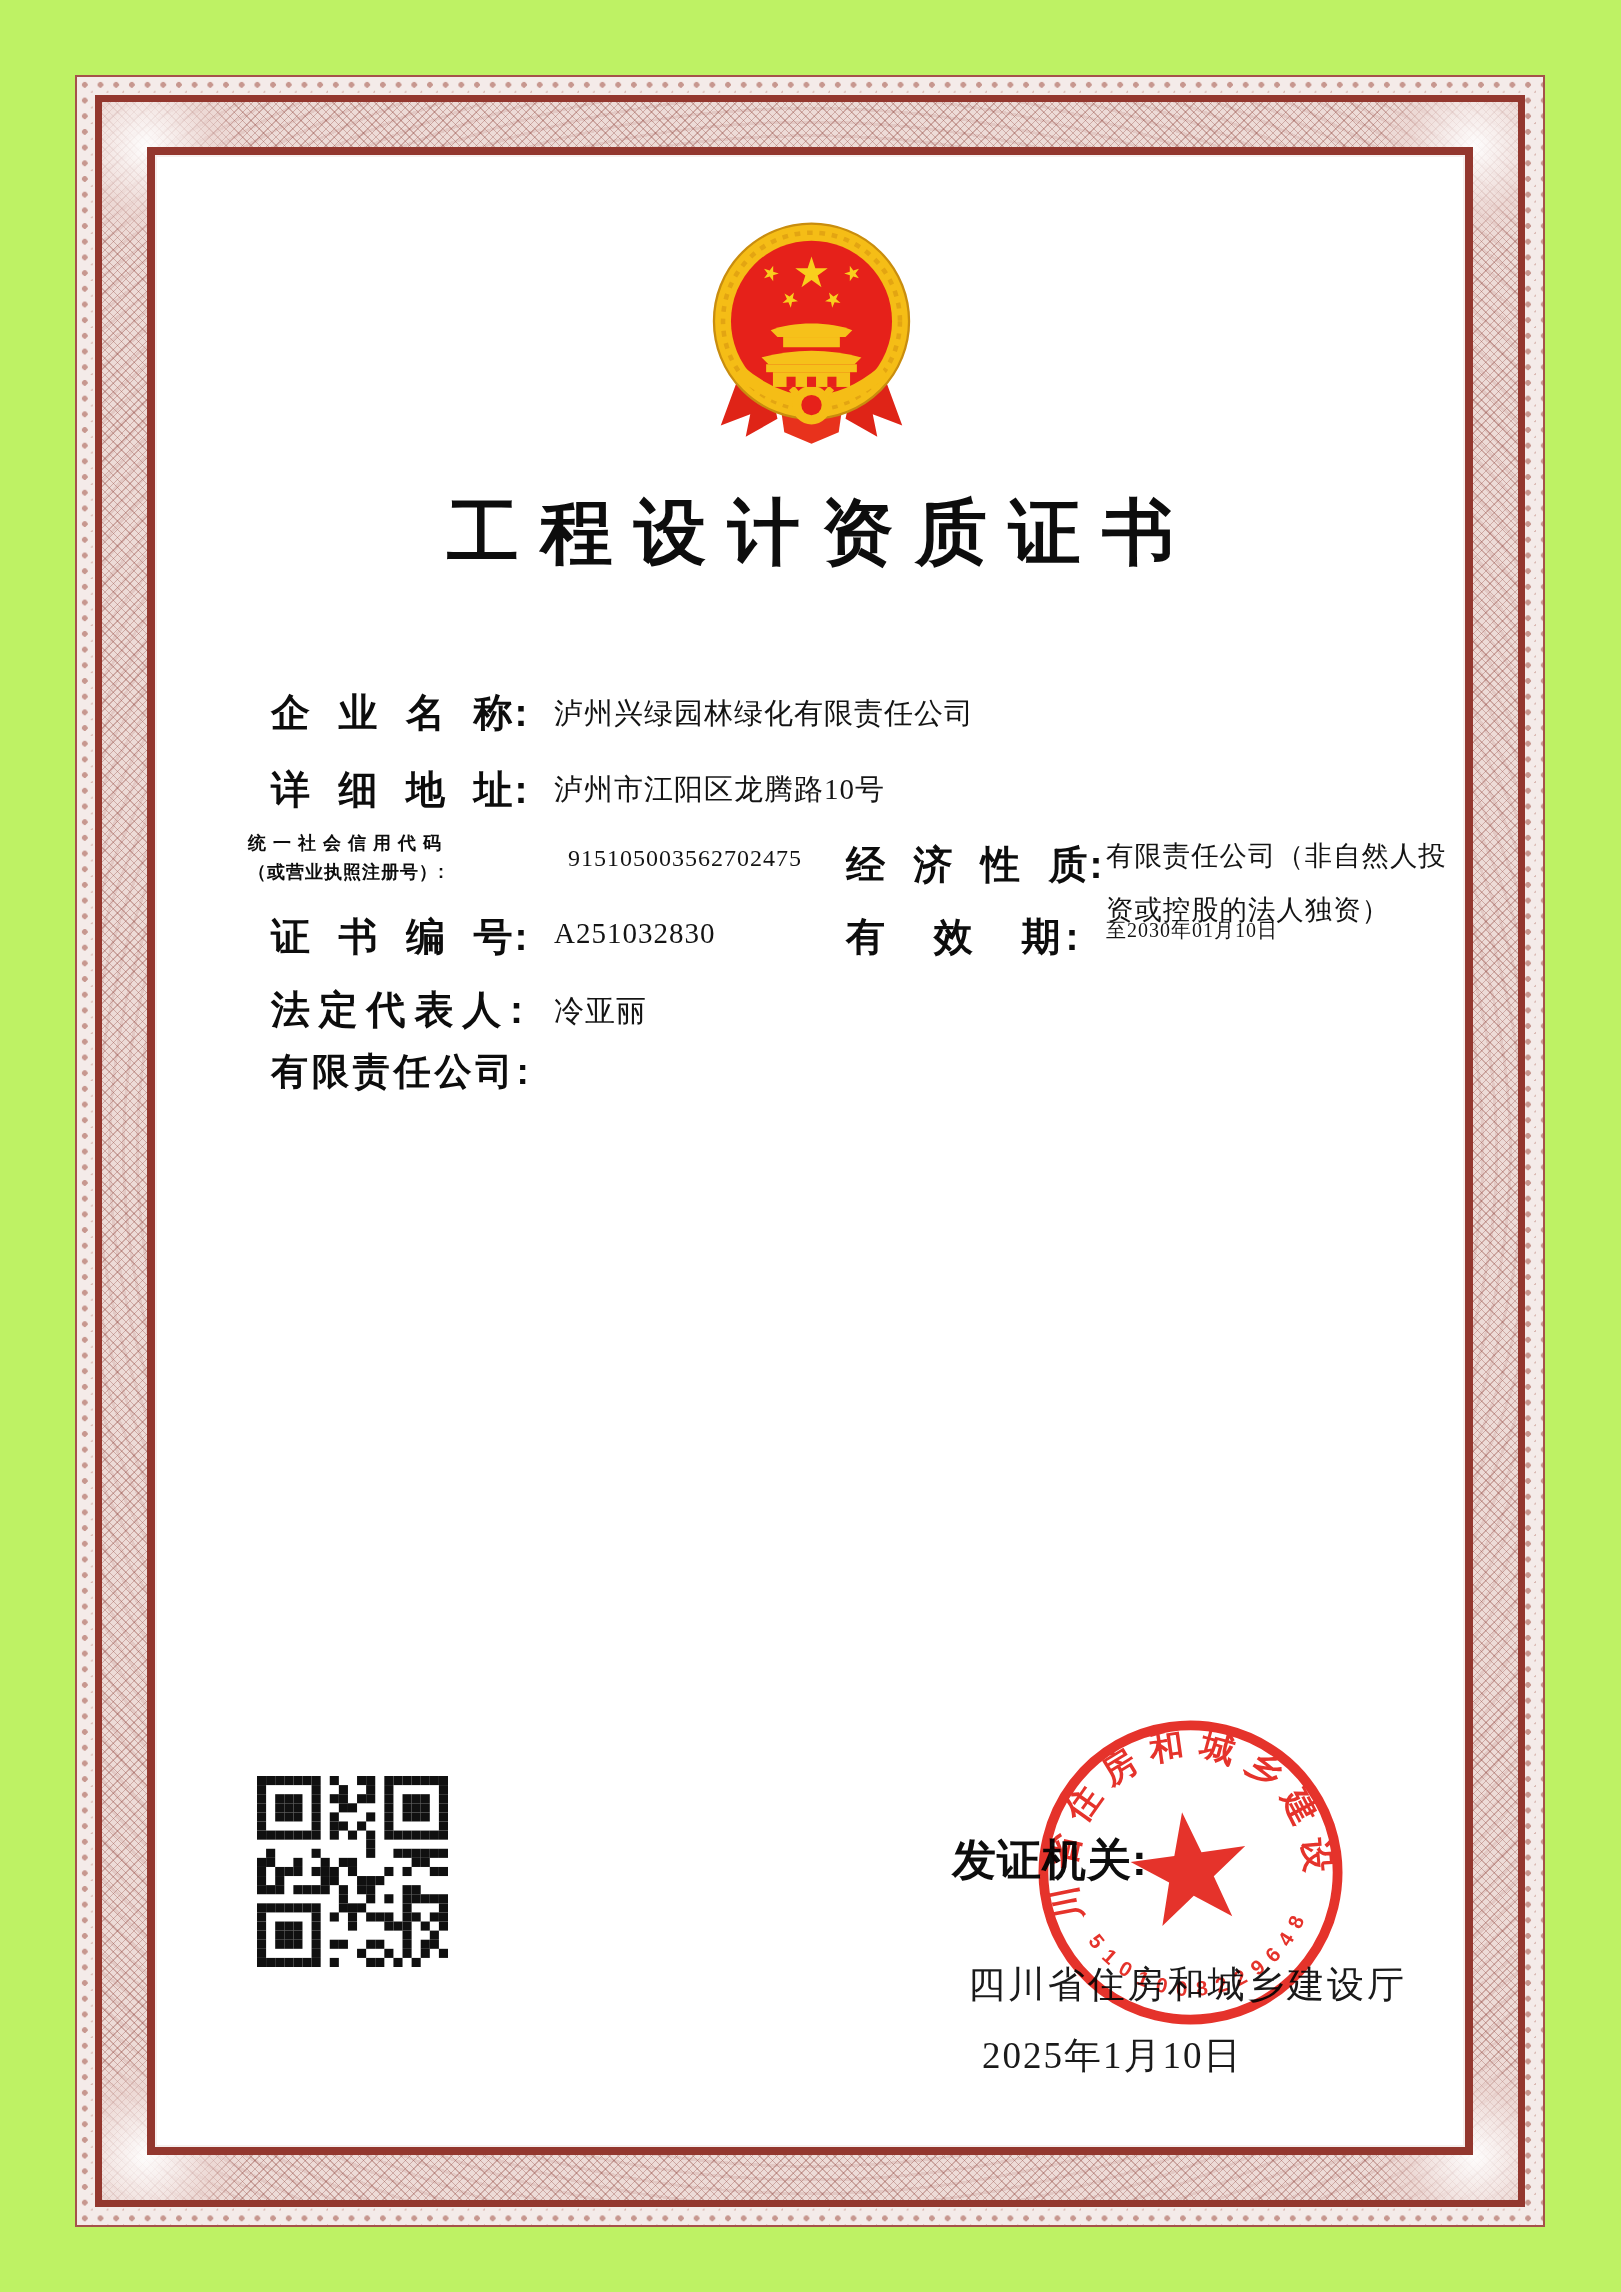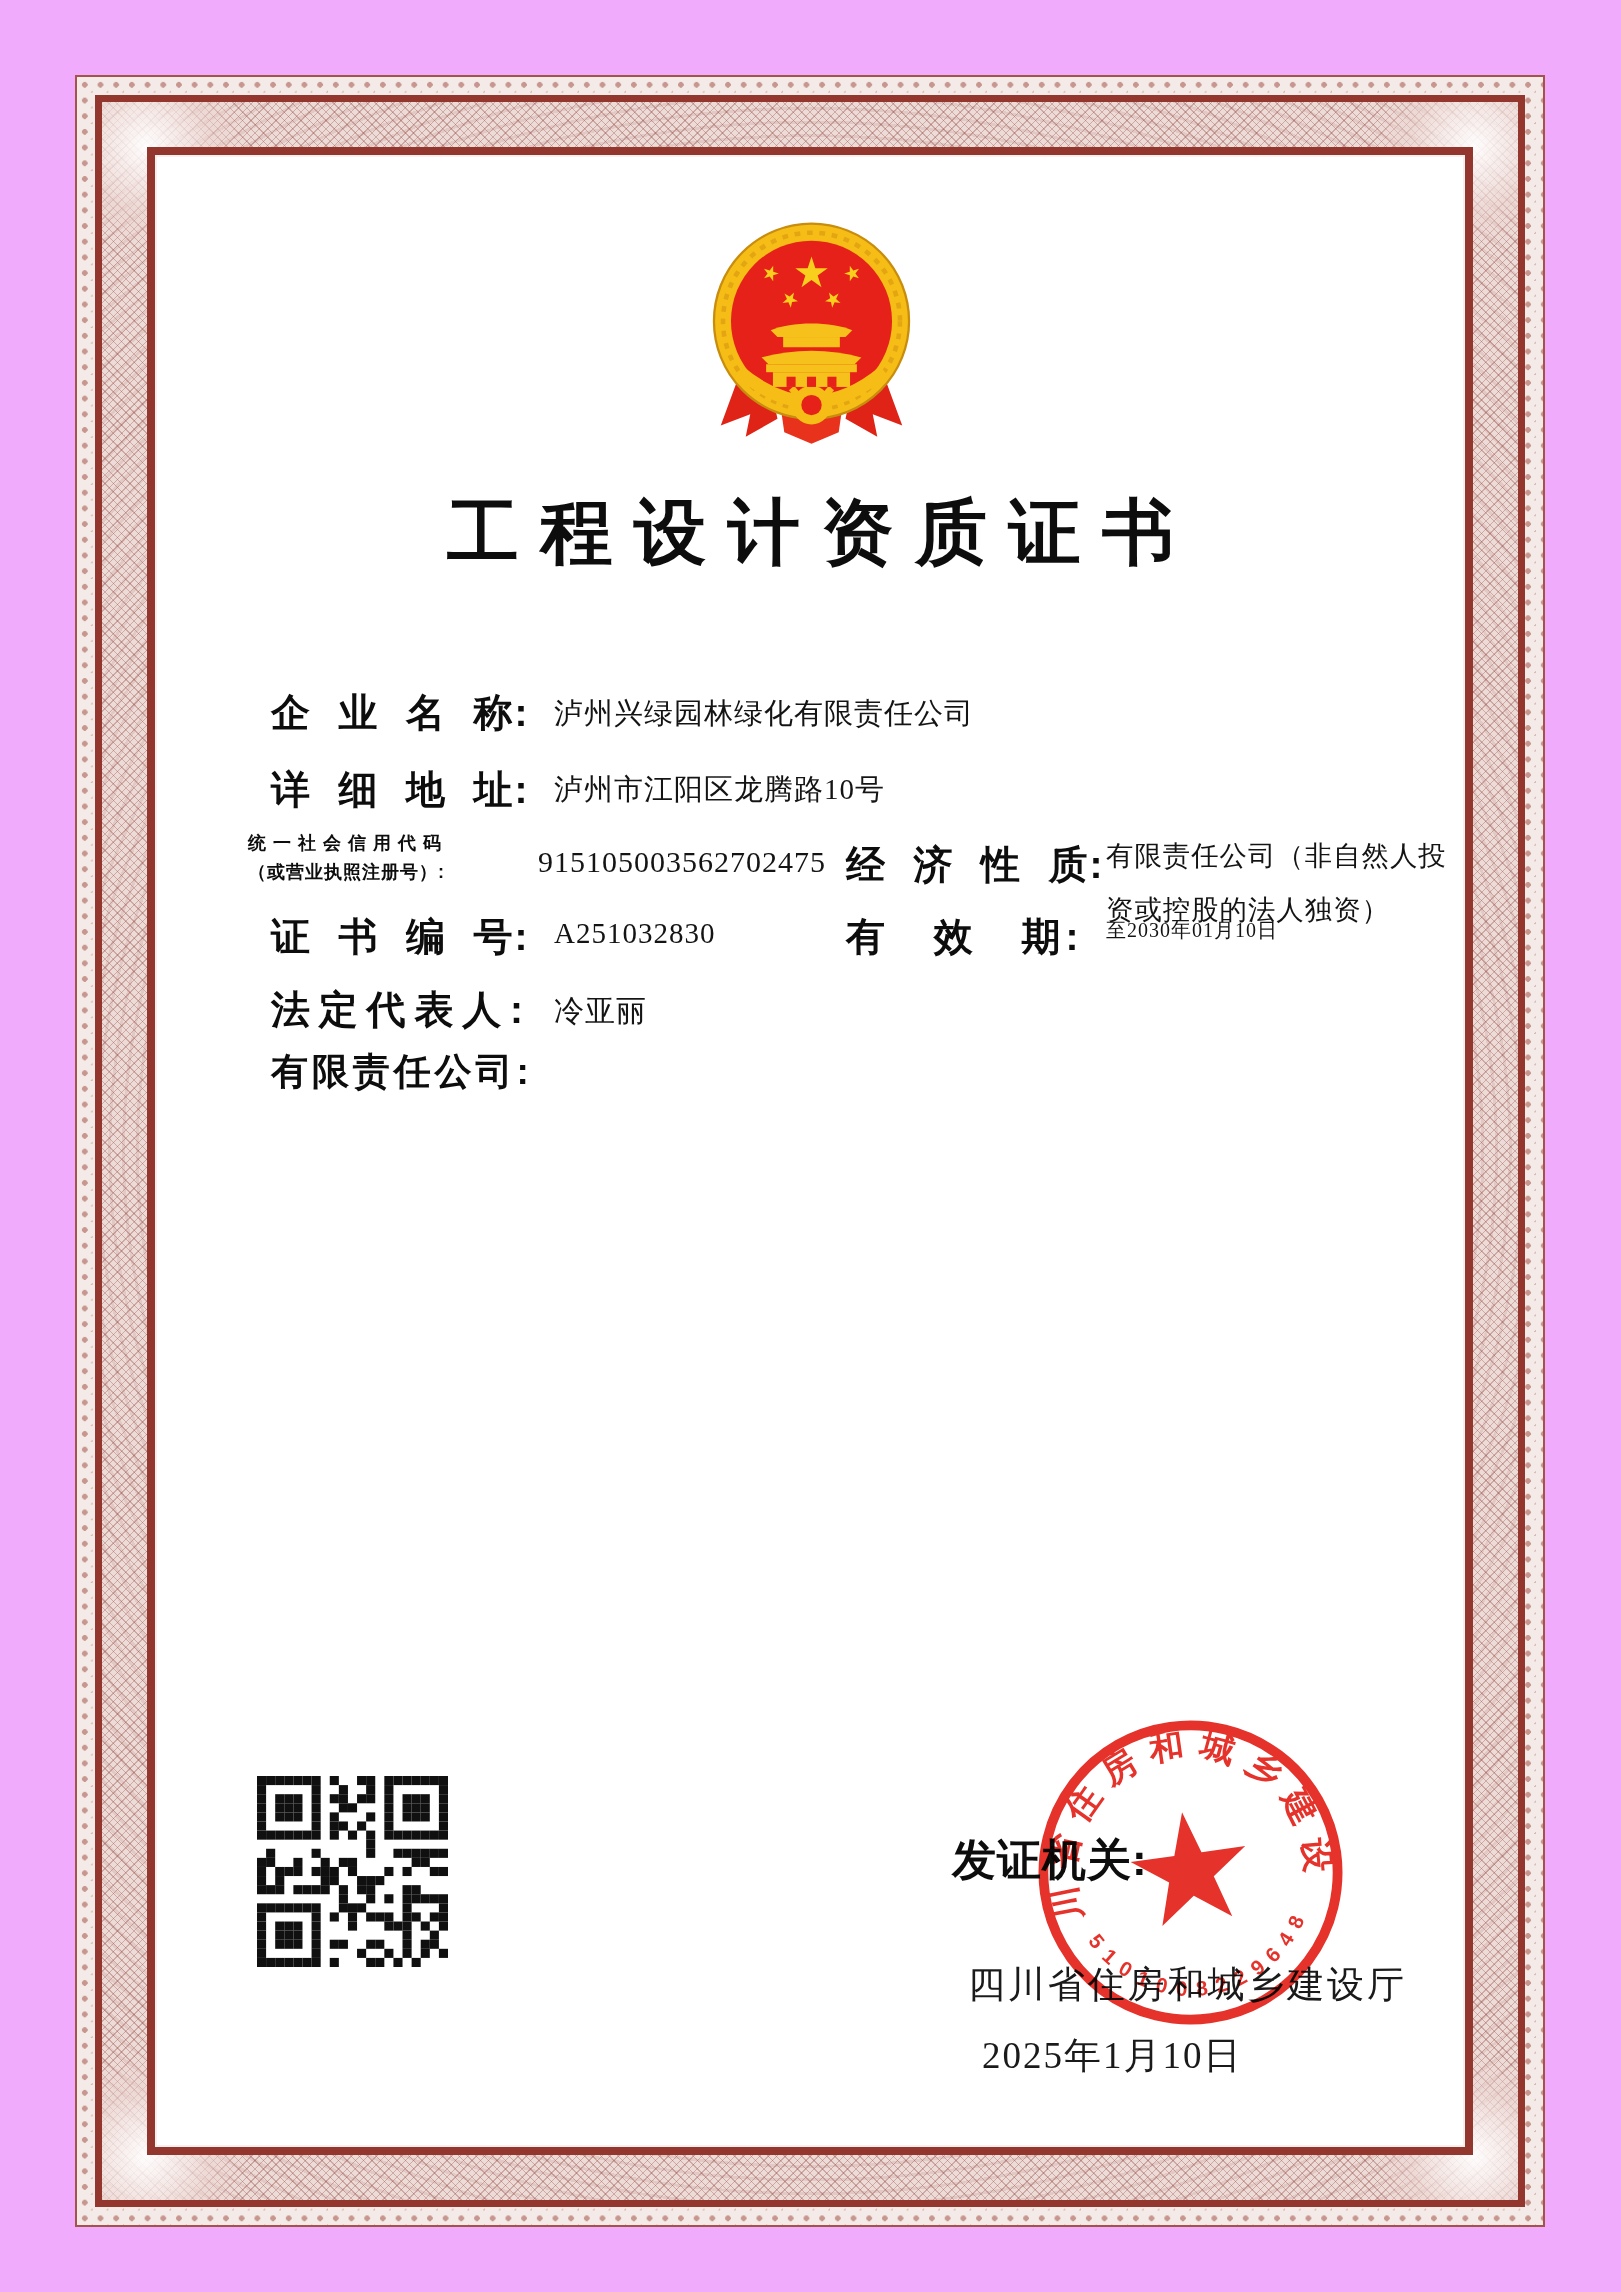--- a/index.html
+++ b/index.html
@@ -1,16 +1,16 @@
 <!DOCTYPE html>
 <html><head>
 <meta charset="utf-8">
 <style>
   html,body{margin:0;padding:0;background:#e8e7e5;}
-  .page{position:relative;width:1621px;height:2293px;background:#f0abfc;
+  .page{position:relative;width:1621px;height:2293px;background:#bef264;
         font-family:"Liberation Sans","DejaVu Sans",sans-serif;overflow:hidden;}
   
   .f0{position:absolute;left:75px;top:75px;width:1470px;height:2152px;box-sizing:border-box;
       border:2px solid #a5524a;
       background:
         radial-gradient(circle 4.9px at 7.8px 7.8px, #c7978f 55%, rgba(0,0,0,0) 60%),
         radial-gradient(circle 2.9px at 15.7px 15.7px, #d9b7b1 55%, rgba(0,0,0,0) 60%);
       background-size:15.7px 15.7px;background-color:#f4ebe9;}
   .f1{position:absolute;inset:17.6px;border:7.8px solid #93372e;box-sizing:border-box;}
   .f2{position:absolute;inset:0;background-color:#eddbd7;
@@ -111,21 +111,21 @@
   <div class="abs title">工程设计资质证书</div>
 
   <div class="abs lbl" style="left:248px;top:686px">企 业 名 称:</div>
   <div class="abs val serif" style="left:554px;top:694px">泸州兴绿园林绿化有限责任公司</div>
 
   <div class="abs lbl" style="left:248px;top:763px">详 细 地 址:</div>
   <div class="abs val serif" style="left:554px;top:770px">泸州市江阳区龙腾路10号</div>
 
   <div class="abs lbl2" style="left:248px;top:829px">统 一 社 会 信 用 代 码</div>
   <div class="abs lbl2" style="left:248px;top:858px">（或营业执照注册号）:</div>
-  <div class="abs val serif" style="left:538px;top:845px;font-size:30px">915105003562702475</div>
+  <div class="abs val serif" style="left:568px;top:845px;font-size:24px">915105003562702475</div>
   <div class="abs lbl" style="left:823px;top:838px">经 济 性 质:</div>
   <div class="abs val serif wrapval" style="left:1106px;top:829px">有限责任公司（非自然人投资或控股的法人独资）</div>
 
   <div class="abs lbl" style="left:248px;top:910px">证 书 编 号:</div>
   <div class="abs val serif" style="left:554px;top:917px">A251032830</div>
   <div class="abs lbl" style="left:823px;top:910px;letter-spacing:4.9px;word-spacing:0">有　效　期:</div>
   <div class="abs val serif" style="left:1106px;top:917px;font-size:20px">至2030年01月10日</div>
 
   <div class="abs lbl" style="left:248px;top:983px;letter-spacing:8.8px;word-spacing:0">法定代表人:</div>
   <div class="abs val serif" style="left:554px;top:991px;font-size:30px">冷亚丽</div>

